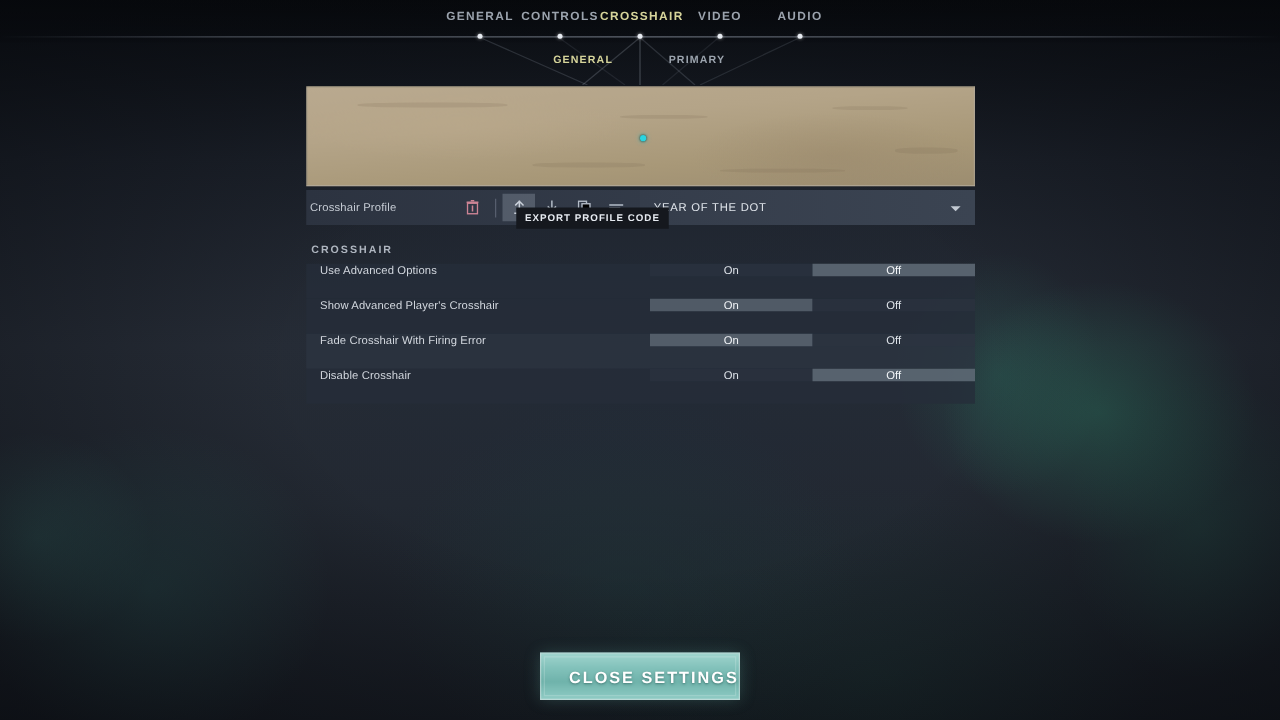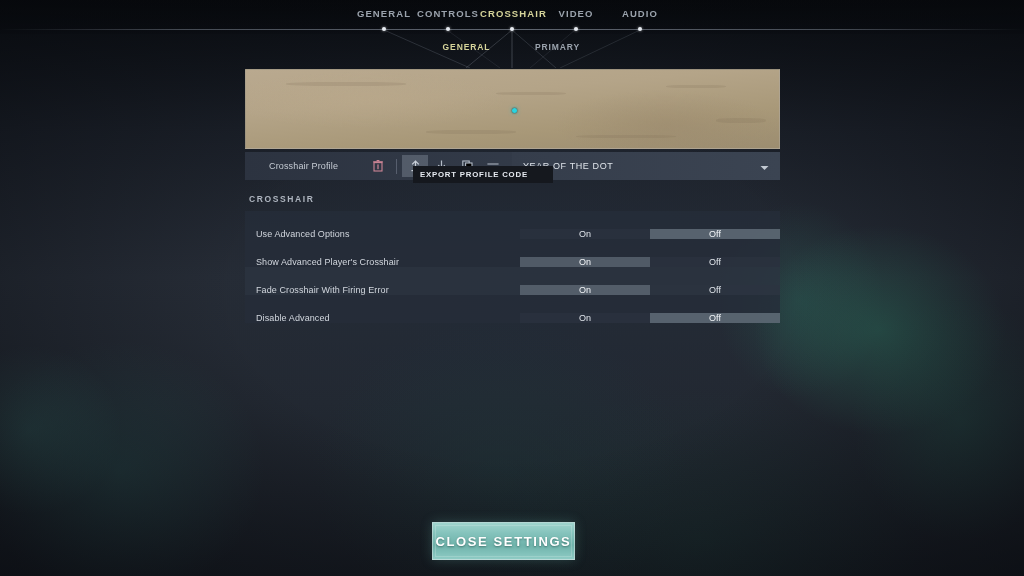--- a/index.html
+++ b/index.html
@@ -100,21 +100,21 @@
     box-shadow:0 0 2px rgba(0,0,0,0.85), 0 0 4px rgba(42,212,224,0.8);
   }
 
   
   #profilebar {
     width:535px; height:28px; margin-top:3px;
     background:linear-gradient(90deg,#2c3340 0%, #333b49 55%, #3c4553 100%);
     display:flex; align-items:center; position:relative;
   }
   #profilebar .pb-label {
-    font-size:9px; color:#c6ccd4; padding-left:24px; letter-spacing:0.15px;
+    font-size:9px; color:#c6ccd4; padding-left:3px; letter-spacing:0.15px;
     flex:0 0 120px;
   }
   .pb-icons { display:flex; align-items:center; height:100%; }
   .pb-icon {
     width:26px; height:22px; display:flex; align-items:center; justify-content:center;
     cursor:pointer;
   }
   .pb-icon.trash svg { opacity:0.95; }
   .pb-sep {
     width:1px; height:15px; background:rgba(160,170,185,0.35); margin:0 5px;
@@ -126,58 +126,58 @@
     display:flex; align-items:center; justify-content:space-between;
     padding:0 11px; cursor:pointer;
   }
   #profile-select .val {
     font-size:9px; color:#dfe4ea; letter-spacing:0.6px; font-weight:500;
   }
   #tooltip {
     position:absolute; left:168px; top:14px;
     background:#15181e; color:#e6eaf0;
     font-size:7.8px; font-weight:bold; letter-spacing:0.8px;
-    padding:4px 25px 4px 7px; white-space:nowrap; z-index:8;
+    padding:4px 7px 4px 7px; white-space:nowrap; z-index:8;
   }
 
   
   .section-head {
     font-size:8.5px; font-weight:bold; letter-spacing:1.6px;
     color:#aeb5bf; text-transform:uppercase;
     padding:14px 0 7px 4px;
   }
 
   
   .rowgroup { width:535px; }
   .srow {
-    width:535px; height:28px; display:flex; align-items:flex-end;
+    width:535px; height:28px; display:flex; align-items:flex-start;
     position:relative;
   }
   .srow .rlabel {
     flex:1; display:flex; align-items:center;
     font-size:9px; color:#d2d7de; padding-left:11px; letter-spacing:0.1px;
   }
   .srow .seg {
     width:130px; display:flex; align-items:center; justify-content:center;
     font-size:9px; color:#dfe4ea; cursor:pointer;
   }
   .srow .seg.sel { color:#f2f5f8; }
   .bg-a { background:rgba(38,45,57,0.80); }
   .bg-b { background:rgba(44,52,65,0.80); }
   .seg-off-bg { background:rgba(44,52,65,0.62); }
   .seg-sel-bg { background:rgba(130,143,155,0.55); }
   .seg-sel-bg2 { background:rgba(120,133,146,0.52); }
 
   
   #close-settings {
-    position:absolute; left:432px; top:522px; width:143px; height:38px;
+    position:absolute; left:432px; top:522px; width:160px; height:38px;
     z-index:7; cursor:pointer;
     border:1px solid rgba(215,225,225,0.55);
     background:linear-gradient(180deg, #9fd4cd 0%, #83c2bb 30%, #6fb3ab 62%, #8ecbc4 100%);
-    display:flex; align-items:center; justify-content:center;
+    display:flex; align-items:center; justify-content:flex-end;
     box-shadow:0 0 12px rgba(110,190,180,0.25);
   }
   #close-settings .cs-label {
     font-size:13px; font-weight:bold; letter-spacing:1.6px;
     color:#ffffff; text-shadow:0 1px 2px rgba(20,60,55,0.5);
   }
   #close-settings::after {
     content:""; position:absolute; inset:2px;
     border:1px solid rgba(255,255,255,0.18); pointer-events:none;
   }
@@ -295,21 +295,21 @@
       <div class="rlabel">Show Advanced Player's Crosshair</div>
       <div class="seg sel seg-sel-bg2">On</div>
       <div class="seg seg-off-bg">Off</div>
     </div>
     <div class="srow bg-b">
       <div class="rlabel">Fade Crosshair With Firing Error</div>
       <div class="seg sel seg-sel-bg2">On</div>
       <div class="seg seg-off-bg">Off</div>
     </div>
     <div class="srow bg-a">
-      <div class="rlabel">Disable Advanced</div>
+      <div class="rlabel">Disable Crosshair</div>
       <div class="seg seg-off-bg">On</div>
       <div class="seg sel seg-sel-bg">Off</div>
     </div>
   </div>
 
 </div>
 
 <div id="close-settings">
   <span class="cs-label">CLOSE SETTINGS</span>
 </div>

